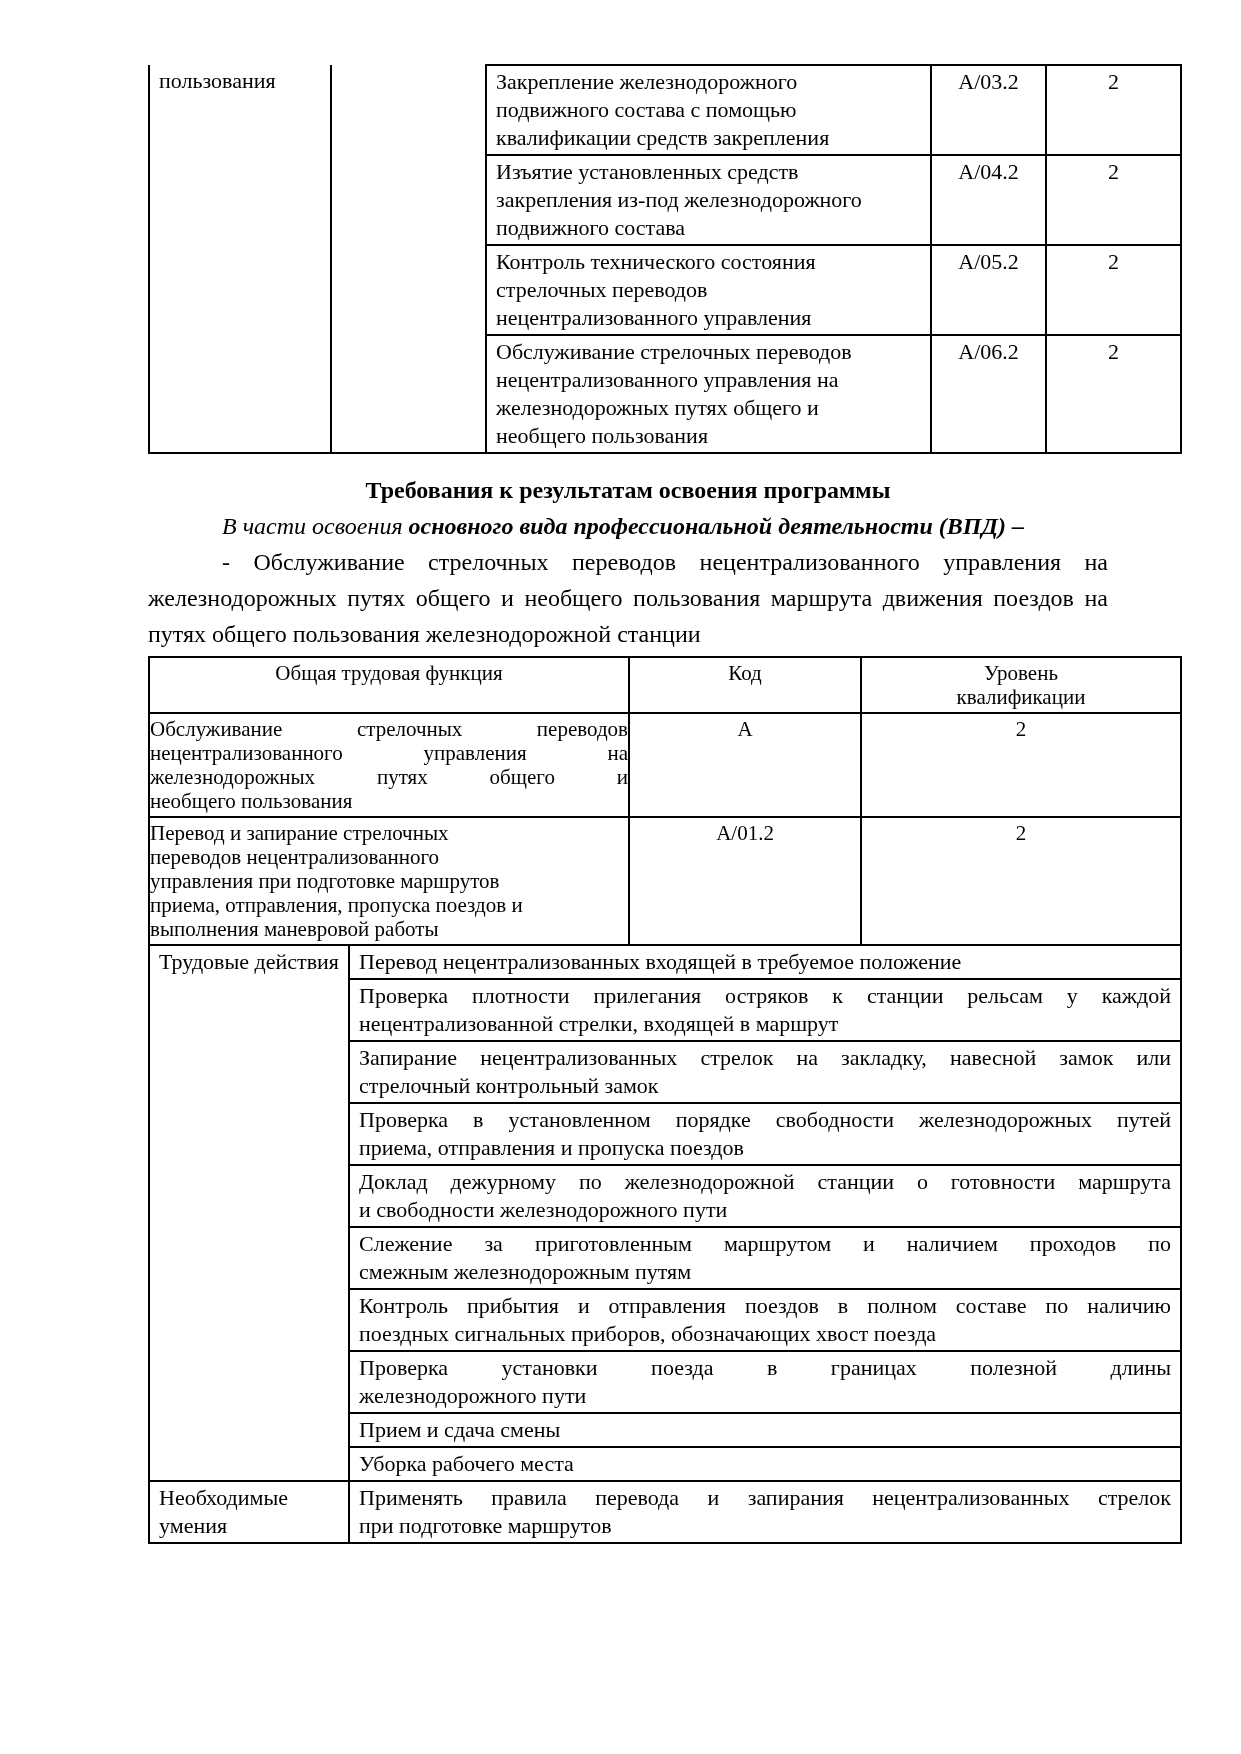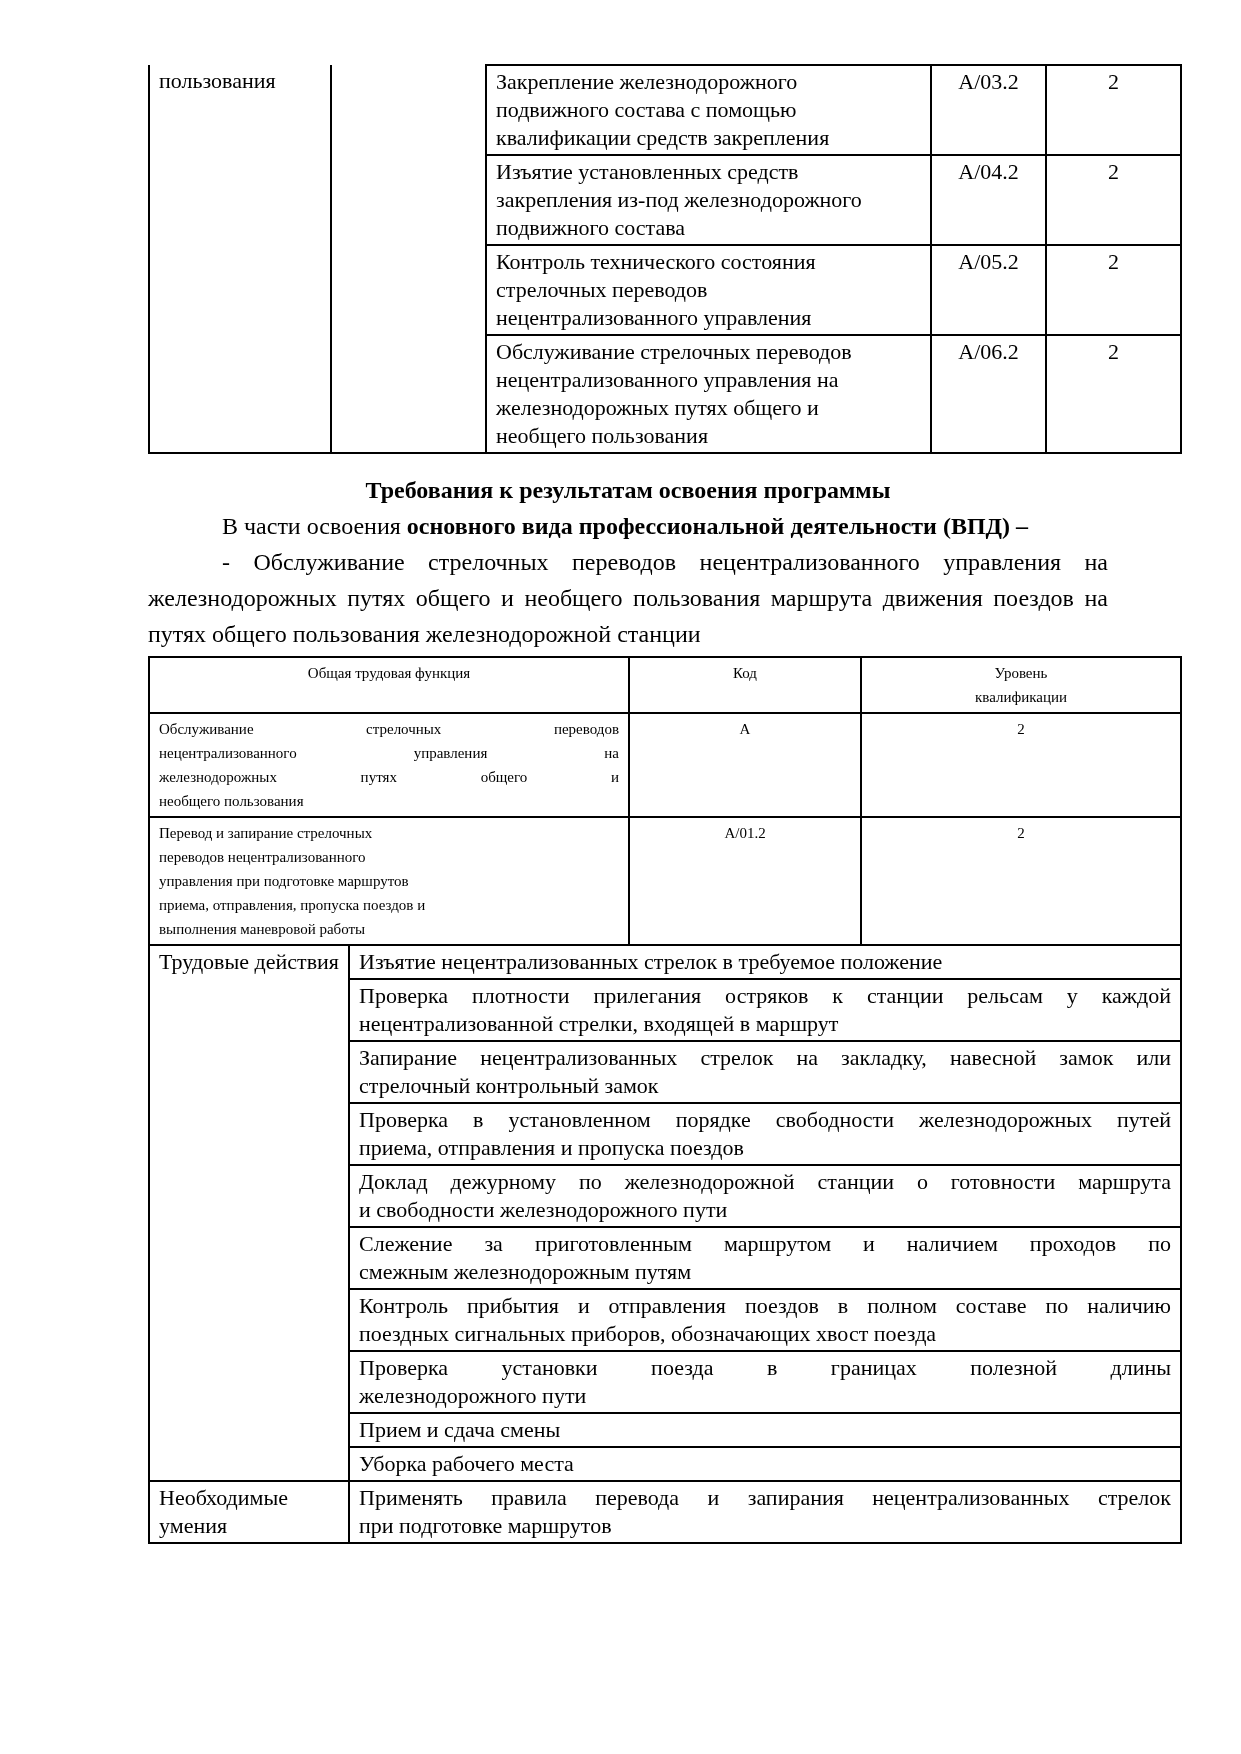--- a/index.html
+++ b/index.html
@@ -17,39 +17,39 @@
   
   table.t{border-collapse:collapse;table-layout:fixed;width:1032px;}
   table.t td,table.t th{
     border:2px solid #000;
     vertical-align:top;
     padding:2px 9px;
     font-size:22px;line-height:28px;
     font-weight:normal;
     word-wrap:break-word;
   }
-  table.t2 td,table.t2 th{font-size:15px;line-height:24px;padding:3px 9px;}
+  table.t2 td,table.t2 th{font-size:21px;line-height:24px;padding:3px 0;}
   .pre{white-space:pre-line;}
   .c{text-align:center;}
   th.hdr{font-weight:bold;text-align:center;vertical-align:middle;padding:5px 6px;}
   table.t1 td.open-top{border-top:none;}
   table.t3{margin-top:0;}
   table.t3 tr.first td{border-top:none;}
   td.lbl{vertical-align:top;}
   
   .jline{text-align:justify;text-align-last:justify;}
   .jline:last-child{text-align-last:left;}
   
   .textblock{width:960px;}
   h1.head{
     font-size:24px;line-height:36px;font-weight:bold;
     text-align:center;margin:18px 0 0 0;
   }
   .para{font-size:24px;line-height:36px;margin:0;}
-  p.ind{text-indent:74px;margin:0;}
+  p.ind{text-indent:74px;margin:0;font-style:italic;}
   .jpara .jline:first-child{text-indent:74px;}
   p.jnat{text-align:justify;margin:0;}
   .t2wrap{margin-top:4px;}
   b{font-weight:bold;}
 </style>
 </head>
 <body>
 
 <div class="page">
 
@@ -146,21 +146,21 @@
   </table>
 
   <table class="t t3">
     <colgroup>
       <col style="width:200px">
           <col style="width:832px">
     </colgroup>
     <tbody>
       <tr class="first">
         <td class="lbl" rowspan="10">Трудовые действия</td>
-        <td>Изъятие нецентрализованных стрелок в требуемое положение</td>
+        <td>Перевод нецентрализованных входящей в требуемое положение</td>
       </tr>
       <tr>
             <td>
               <div class="jline">Проверка плотности прилегания остряков к станции рельсам у каждой</div>
               <div class="jline">нецентрализованной стрелки, входящей в маршрут</div>
             </td>
           </tr>
       <tr>
             <td>
               <div class="jline">Запирание нецентрализованных стрелок на закладку, навесной замок или</div>

